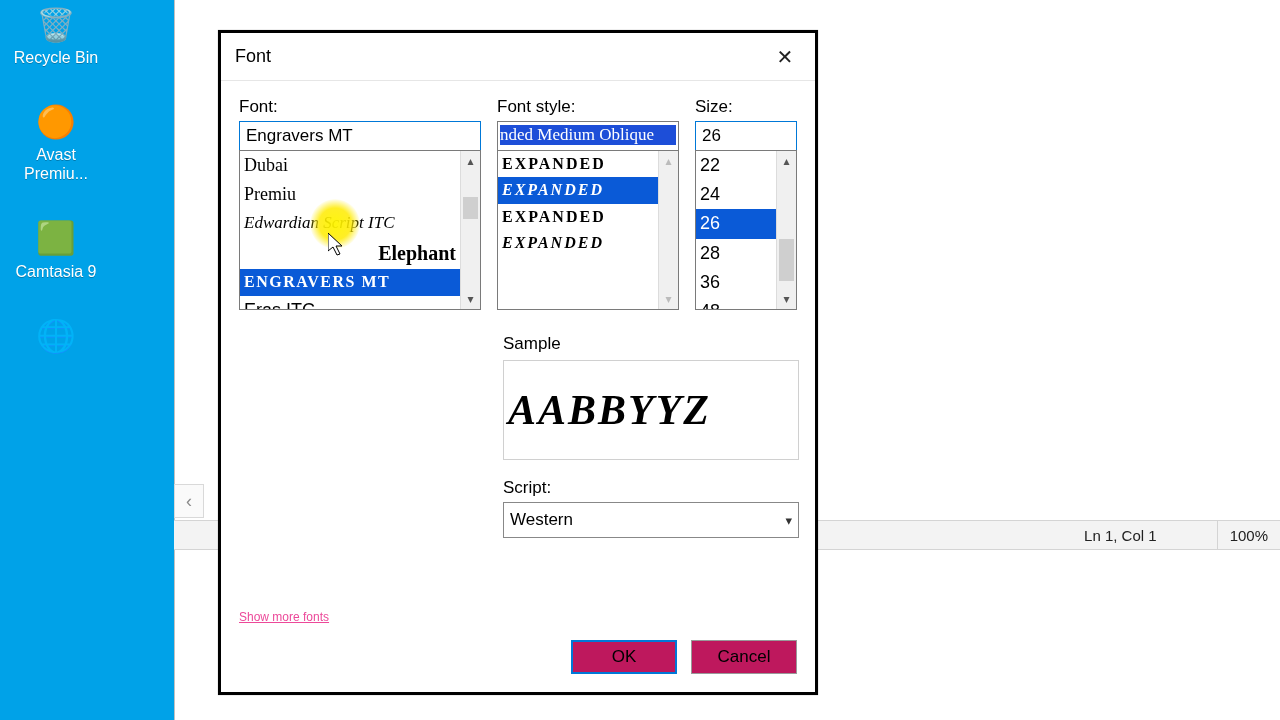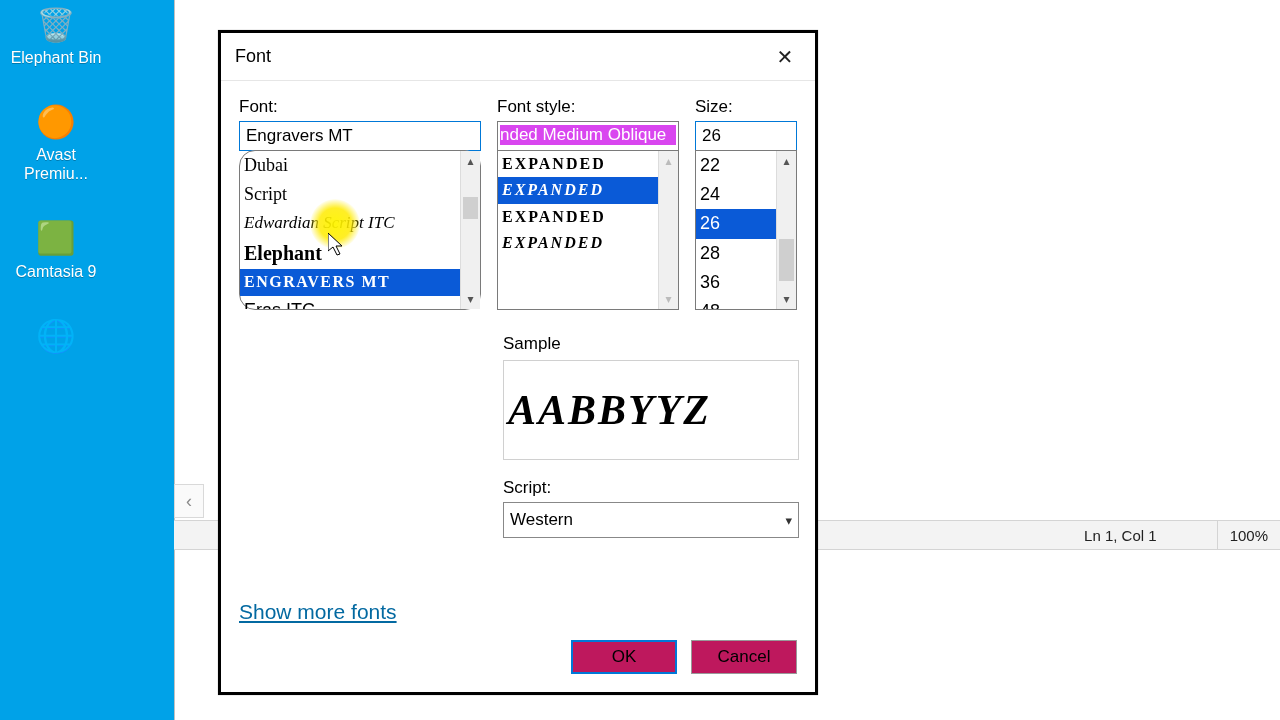--- a/index.html
+++ b/index.html
@@ -171,21 +171,21 @@
     overflow: hidden;
     cursor:pointer;
   }
   .li.sel {
     background:#0a5ad7;
     color:#fff;
   }
   .font-dubai { font-family: Tahoma; }
   .font-ebrima { font-family: "Segoe UI"; }
   .font-script { font-family: "Brush Script MT","Segoe Script",cursive; font-size:17px; font-style:italic;}
-  .font-elephant { font-family: Georgia; font-weight:bold; font-size:20px;}
+  .font-elephant { font-family: Georgia; font-weight:bold; font-size:20px;text-align:right;}
   .font-engravers { font-family: Georgia; font-weight:bold; letter-spacing:1.5px; font-size:16px;}
   .font-eras { font-family: Arial; font-size:18px;}
 
   .style-exp { font-family: Georgia; letter-spacing:2px; font-size:16px; font-weight:700;}
   .style-exp.ital { font-style:italic; }
 
   
   .yellow-hl {
     position:absolute;
     width: 50px; height: 50px;
@@ -223,23 +223,23 @@
     height: 32px;
     display:flex;align-items:center;justify-content:space-between;
     padding: 17px 6px;
     font-size:17px;
     background:#fff;
     cursor:pointer;
   }
   .select .caret { font-size:13px; color:#333; }
 
   .link {
-    color: #0369a1;
+    color: #ec4899;
     text-decoration: underline;
-    font-size: 21px;
+    font-size: 12px;
     cursor:pointer;
     margin-top: auto;
   }
 
   .buttons {
     display:flex;
     justify-content:flex-end;
     gap: 14px;
     padding: 6px 18px 18px 0;
   }
@@ -247,31 +247,32 @@
     width: 106px;
     height: 34px;
     background:#be185d;
     border: 1px solid #999;
     font-size: 17px;
     cursor:pointer;
   }
   .btn.primary { border:2px solid #0078d7; }
 
   .selected-text {
-    background:#d946ef;
+    background:#1d4ed8;
     color:#fff;
+    font-family:Liberation Serif, serif;
   }
 </style>
 </head>
 <body>
 
 <div class="desktop-icons">
   <div class="desktop-icon">
     <div class="glyph">🗑️</div>
-    <span class="label">Elephant Bin</span>
+    <span class="label">Recycle Bin</span>
   </div>
   <div class="desktop-icon">
     <div class="glyph">🟠</div>
     <span class="label">Avast Premiu...</span>
   </div>
   <div class="desktop-icon">
     <div class="glyph">🟩</div>
     <span class="label">Camtasia 9</span>
   </div>
   <div class="desktop-icon">
@@ -293,24 +294,24 @@
       <span>✕</span>
     </div>
   </div>
 
   <div class="body">
     <div class="row-top">
 
       <div class="col" style="width:242px; position:relative;">
         <span class="lbl">Font:</span>
         <input class="textinput" value="Engravers MT" style="">
-        <div class="listbox" style="height:160px;border-radius:16px;">
+        <div class="listbox" style="height:160px;">
           <div class="listbox-inner" style="position:relative;">
             <div class="li font-dubai">Dubai</div>
-            <div class="li font-ebrima">Script</div>
+            <div class="li font-ebrima">Premiu</div>
             <div class="li font-script">Edwardian Script ITC</div>
             <div class="li font-elephant">Elephant</div>
             <div class="li font-engravers sel">ENGRAVERS MT</div>
             <div class="li font-eras">Eras ITC</div>
 
             <div class="yellow-hl" style="left:70px; top:48px;"></div>
             <div class="cursor-arrow" style="left:90px; top:84px;">
               <svg width="20" height="24">
                   <path d="M0 0 L0 18 L5 14 L9 22 L12 21 L8 13 L14 13 Z" fill="#fff" stroke="#000" stroke-width="1"></path>
                 </svg>

